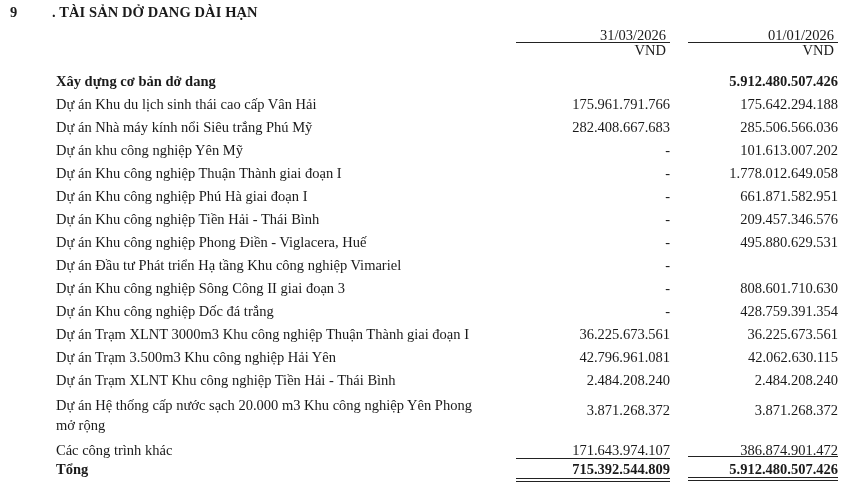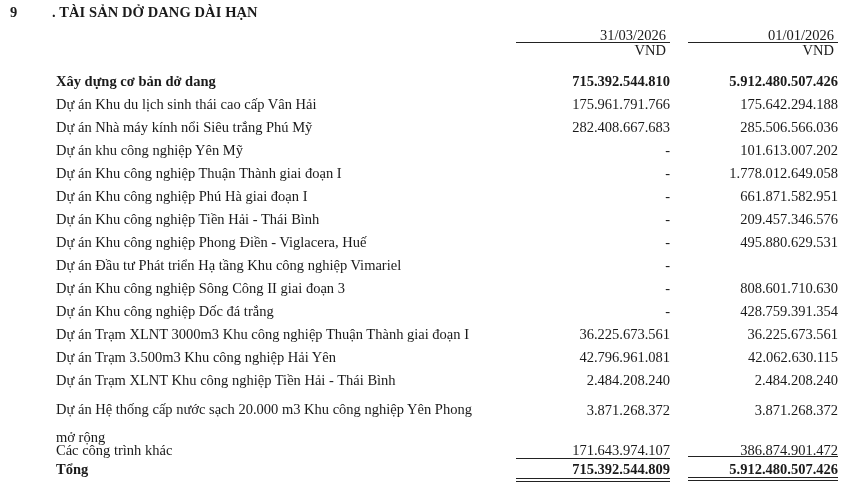--- a/index.html
+++ b/index.html
@@ -74,21 +74,21 @@
   }
   .row .v2 {
     position: absolute;
     left: 688px;
     width: 146px;
     text-align: right;
     top: 0;
   }
   .row.bold { font-weight: bold; }
   .row.twoline { height: 44px; }
-  .row.twoline .label { white-space: normal; width: 420px; line-height: 28px; }
+  .row.twoline .label { white-space: normal; width: 420px; line-height: 20px; }
   .row.twoline .v1, .row.twoline .v2 { top: 1px; }
 
   .sum-line {
     position: absolute;
     height: 0;
     border-top: 1.4px solid #222;
   }
   .dbl-line {
     position: absolute;
     height: 2px;
@@ -107,21 +107,20 @@
 <div class="col-head col1 col-date">31/03/2026</div>
 <div class="col-line" style="left:516px; width:154px;"></div>
 <div class="col-head col1 col-unit">VND</div>
 
 <div class="col-head col2 col-date">01/01/2026</div>
 <div class="col-line" style="left:688px; width:150px;"></div>
 <div class="col-head col2 col-unit">VND</div>
 
 <div class="row bold" style="top:73px;">
   <span class="label">Xây dựng cơ bản dở dang</span>
-  <span class="v1">715.392.544.810</span>
   <span class="v2">5.912.480.507.426</span>
 </div>
 <div class="row" style="top:96px;">
   <span class="label">Dự án Khu du lịch sinh thái cao cấp Vân Hải</span>
   <span class="v1">175.961.791.766</span>
   <span class="v2">175.642.294.188</span>
 </div>
 <div class="row" style="top:119px;">
   <span class="label">Dự án Nhà máy kính nổi Siêu trắng Phú Mỹ</span>
   <span class="v1">282.408.667.683</span>

